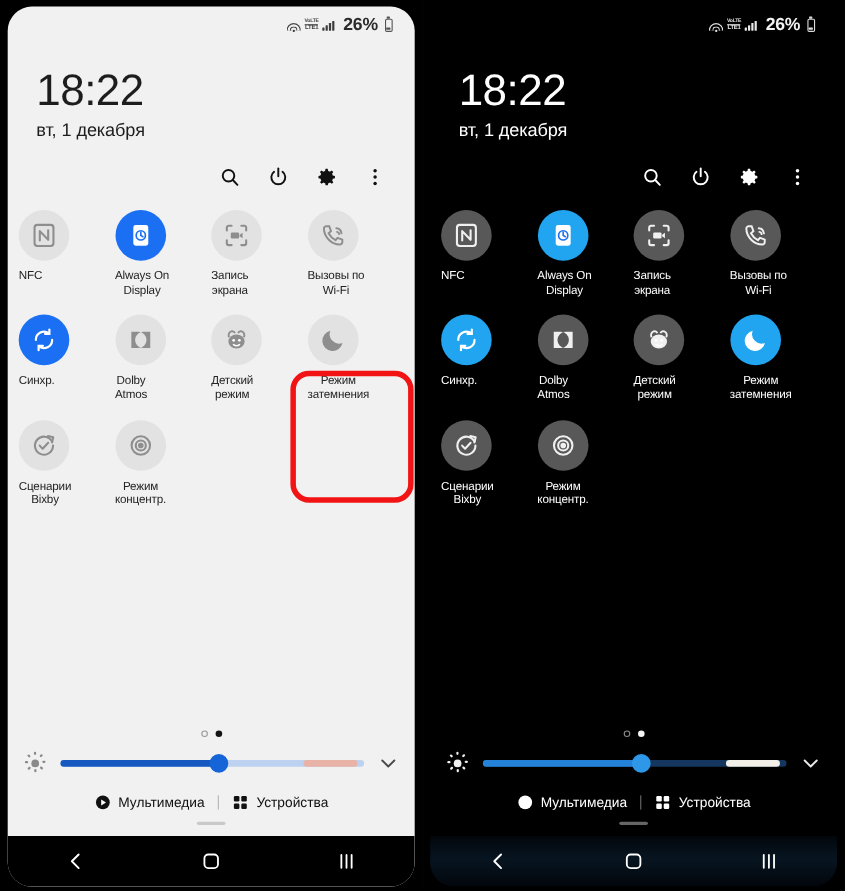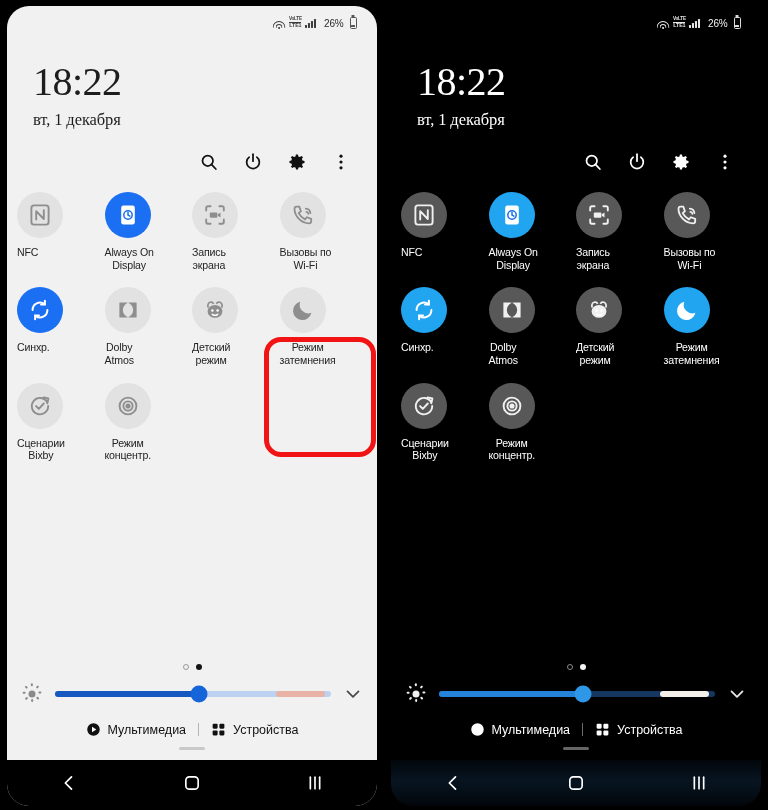--- a/index.html
+++ b/index.html
@@ -58,39 +58,39 @@
   .volte span:first-child{ font-size:4.6px; font-weight:700; }
   .volte span:last-child{ font-size:5.4px; font-weight:700; border-top:.7px solid currentColor; padding-top:.5px;}
   .light .volte{ color:#3c3c3c; } .dark .volte{ color:#e8e8e8; }
 
   .bars{ display:flex; align-items:flex-end; gap:1.1px; height:10px; }
   .bars i{ width:2px; border-radius:.4px; }
   .light .bars i{ background:#3c3c3c; } .dark .bars i{ background:#e8e8e8; }
   .bars i:nth-child(1){ height:3px; } .bars i:nth-child(2){ height:5px; }
   .bars i:nth-child(3){ height:7px; } .bars i:nth-child(4){ height:9.5px; }
 
-  .batt-txt{ font-size:10px; font-weight:400; margin-left:4px; letter-spacing:-.2px;}
+  .batt-txt{ font-size:16px; font-weight:700; margin-left:4px; letter-spacing:-.2px;}
   .light .batt-txt{ color:#2b2b2b; } .dark .batt-txt{ color:#f2f2f2; }
   .batt{
     width:7.5px; height:12px; border-radius:1.6px; position:relative; margin-left:2px;
     border:1.2px solid;
   }
   .light .batt{ border-color:#555; } .dark .batt{ border-color:#ddd; }
   .batt::before{
     content:""; position:absolute; left:50%; top:-2.6px; transform:translateX(-50%);
     width:3px; height:1.6px; border-radius:.6px; background:currentColor;
   }
   .light .batt{ color:#555; } .dark .batt{ color:#ddd; }
   .batt::after{
     content:""; position:absolute; left:.6px; right:.6px; bottom:.6px;
     height:28%; border-radius:.6px; background:currentColor;
   }
 
   
-  .clock-area{ padding:22px 0 0 26px; flex:0 0 auto;font-family:Liberation Serif, serif; }
+  .clock-area{ padding:22px 0 0 26px; flex:0 0 auto; }
   .clock{ font-size:40px; font-weight:400; letter-spacing:-.5px; line-height:1.02; }
   .date{ font-size:16.5px; font-weight:400; margin-top:7px; letter-spacing:-.1px;}
   .light .clock,.light .date{ color:#1d1d1d; }
   .dark  .clock,.dark  .date{ color:#fff; }
 
   
   .toolbar{
     display:flex; justify-content:flex-end; align-items:center;
     gap:24px; padding:22px 26px 0 0; flex:0 0 auto;
   }

